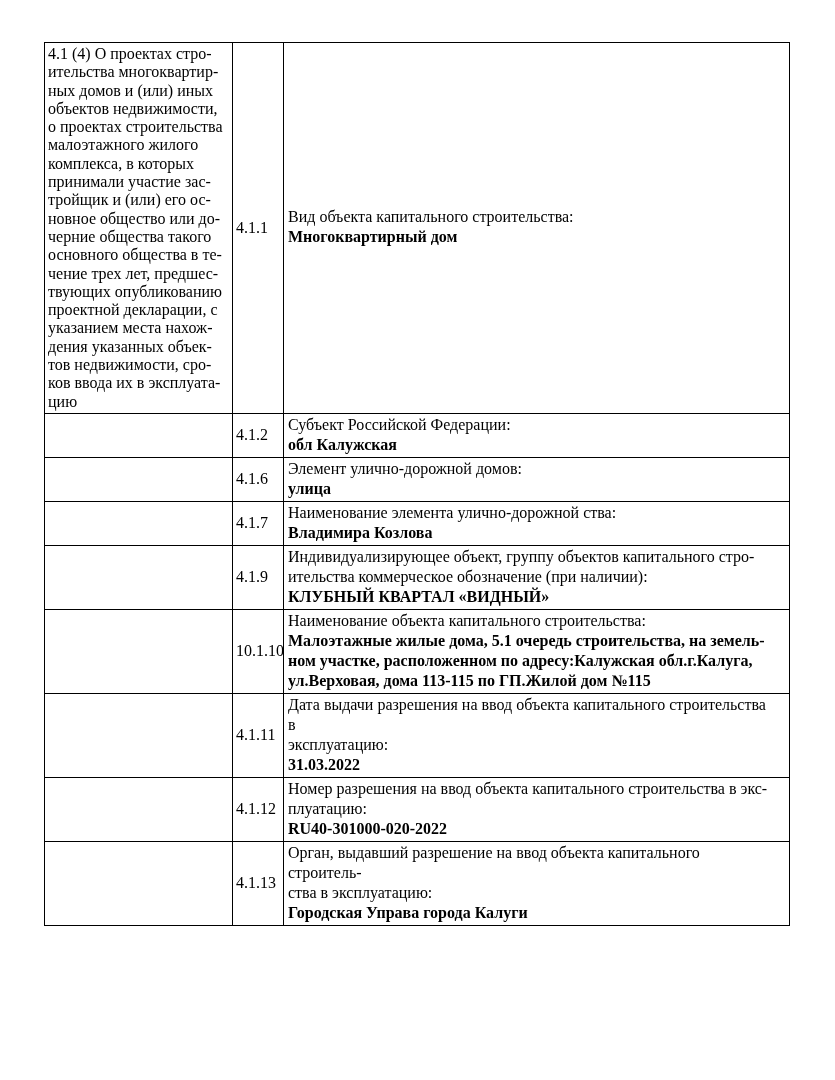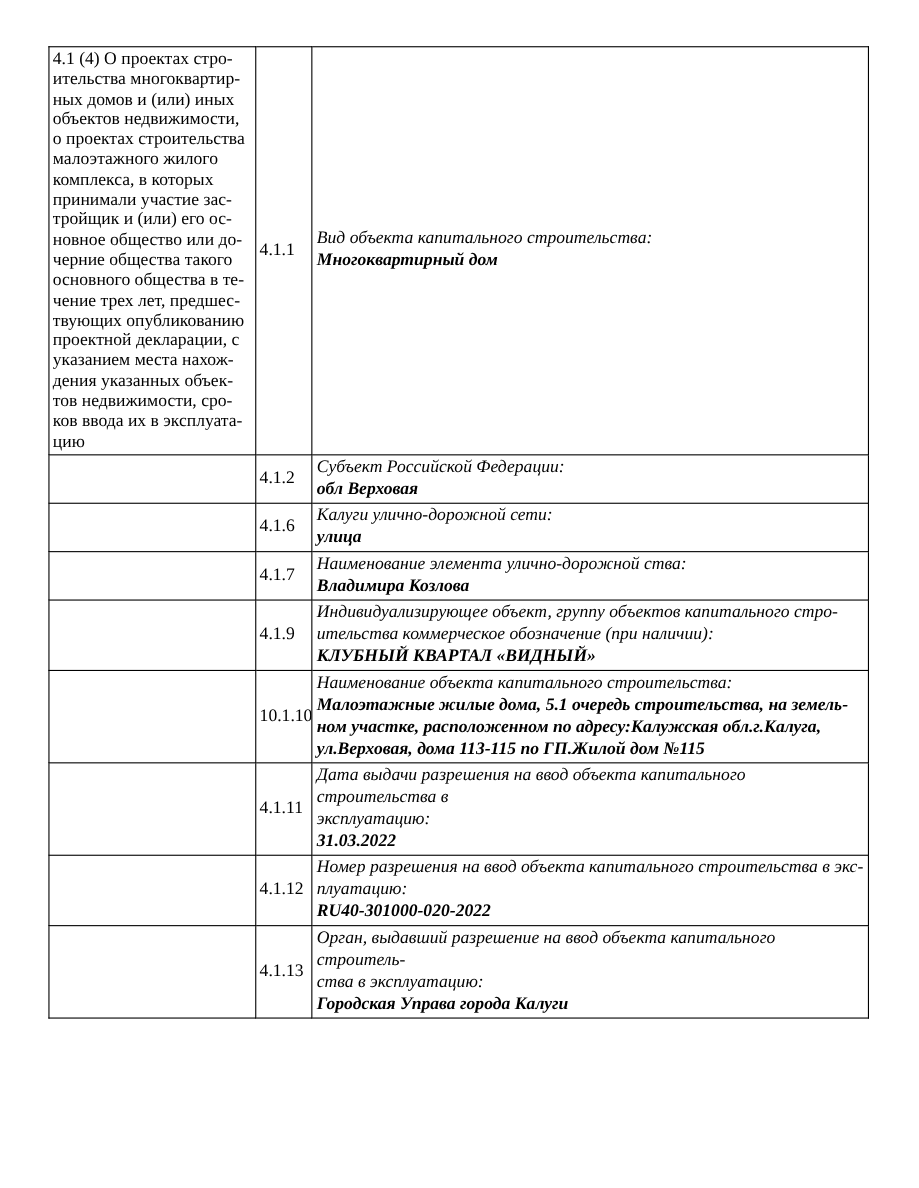--- a/index.html
+++ b/index.html
@@ -41,23 +41,22 @@
     line-height: 18.3px;
   }
   .desc-text {
     white-space: pre-line;
   }
   td.cell-num {
     padding: 0 2px 0 3px;
     line-height: 20px;
   }
   td.cell-content {
-    padding: 1px 4px 2px 4px;
+    padding: 1px 14px 2px 4px;
     line-height: 20px;
-    font-style: italic;
   }
   .field-label {
     font-weight: normal;
     white-space: pre-line;
   }
   .value-line {
     font-weight: normal;
   }
   .value-prefix {
     font-weight: normal;
@@ -106,28 +105,28 @@
         <td class="cell-content">
           <div class="field-label">Вид объекта капитального строительства:</div>
           <div class="value-line"><span class="value-prefix"></span><span class="field-value">Многоквартирный дом</span></div>
         </td>
       </tr>
       <tr>
         <td class="cell-desc"></td>
         <td class="cell-num">4.1.2</td>
         <td class="cell-content">
           <div class="field-label">Субъект Российской Федерации:</div>
-          <div class="value-line"><span class="value-prefix"></span><span class="field-value">обл Верховая</span></div>
+          <div class="value-line"><span class="value-prefix"></span><span class="field-value">обл Калужская</span></div>
         </td>
       </tr>
       <tr>
         <td class="cell-desc"></td>
         <td class="cell-num">4.1.6</td>
         <td class="cell-content">
-          <div class="field-label">Калуги улично-дорожной сети:</div>
+          <div class="field-label">Элемент улично-дорожной домов:</div>
           <div class="value-line"><span class="value-prefix"></span><span class="field-value">улица</span></div>
         </td>
       </tr>
       <tr>
         <td class="cell-desc"></td>
         <td class="cell-num">4.1.7</td>
         <td class="cell-content">
           <div class="field-label">Наименование элемента улично-дорожной ства:</div>
           <div class="value-line"><span class="value-prefix"></span><span class="field-value">Владимира Козлова</span></div>
         </td>

